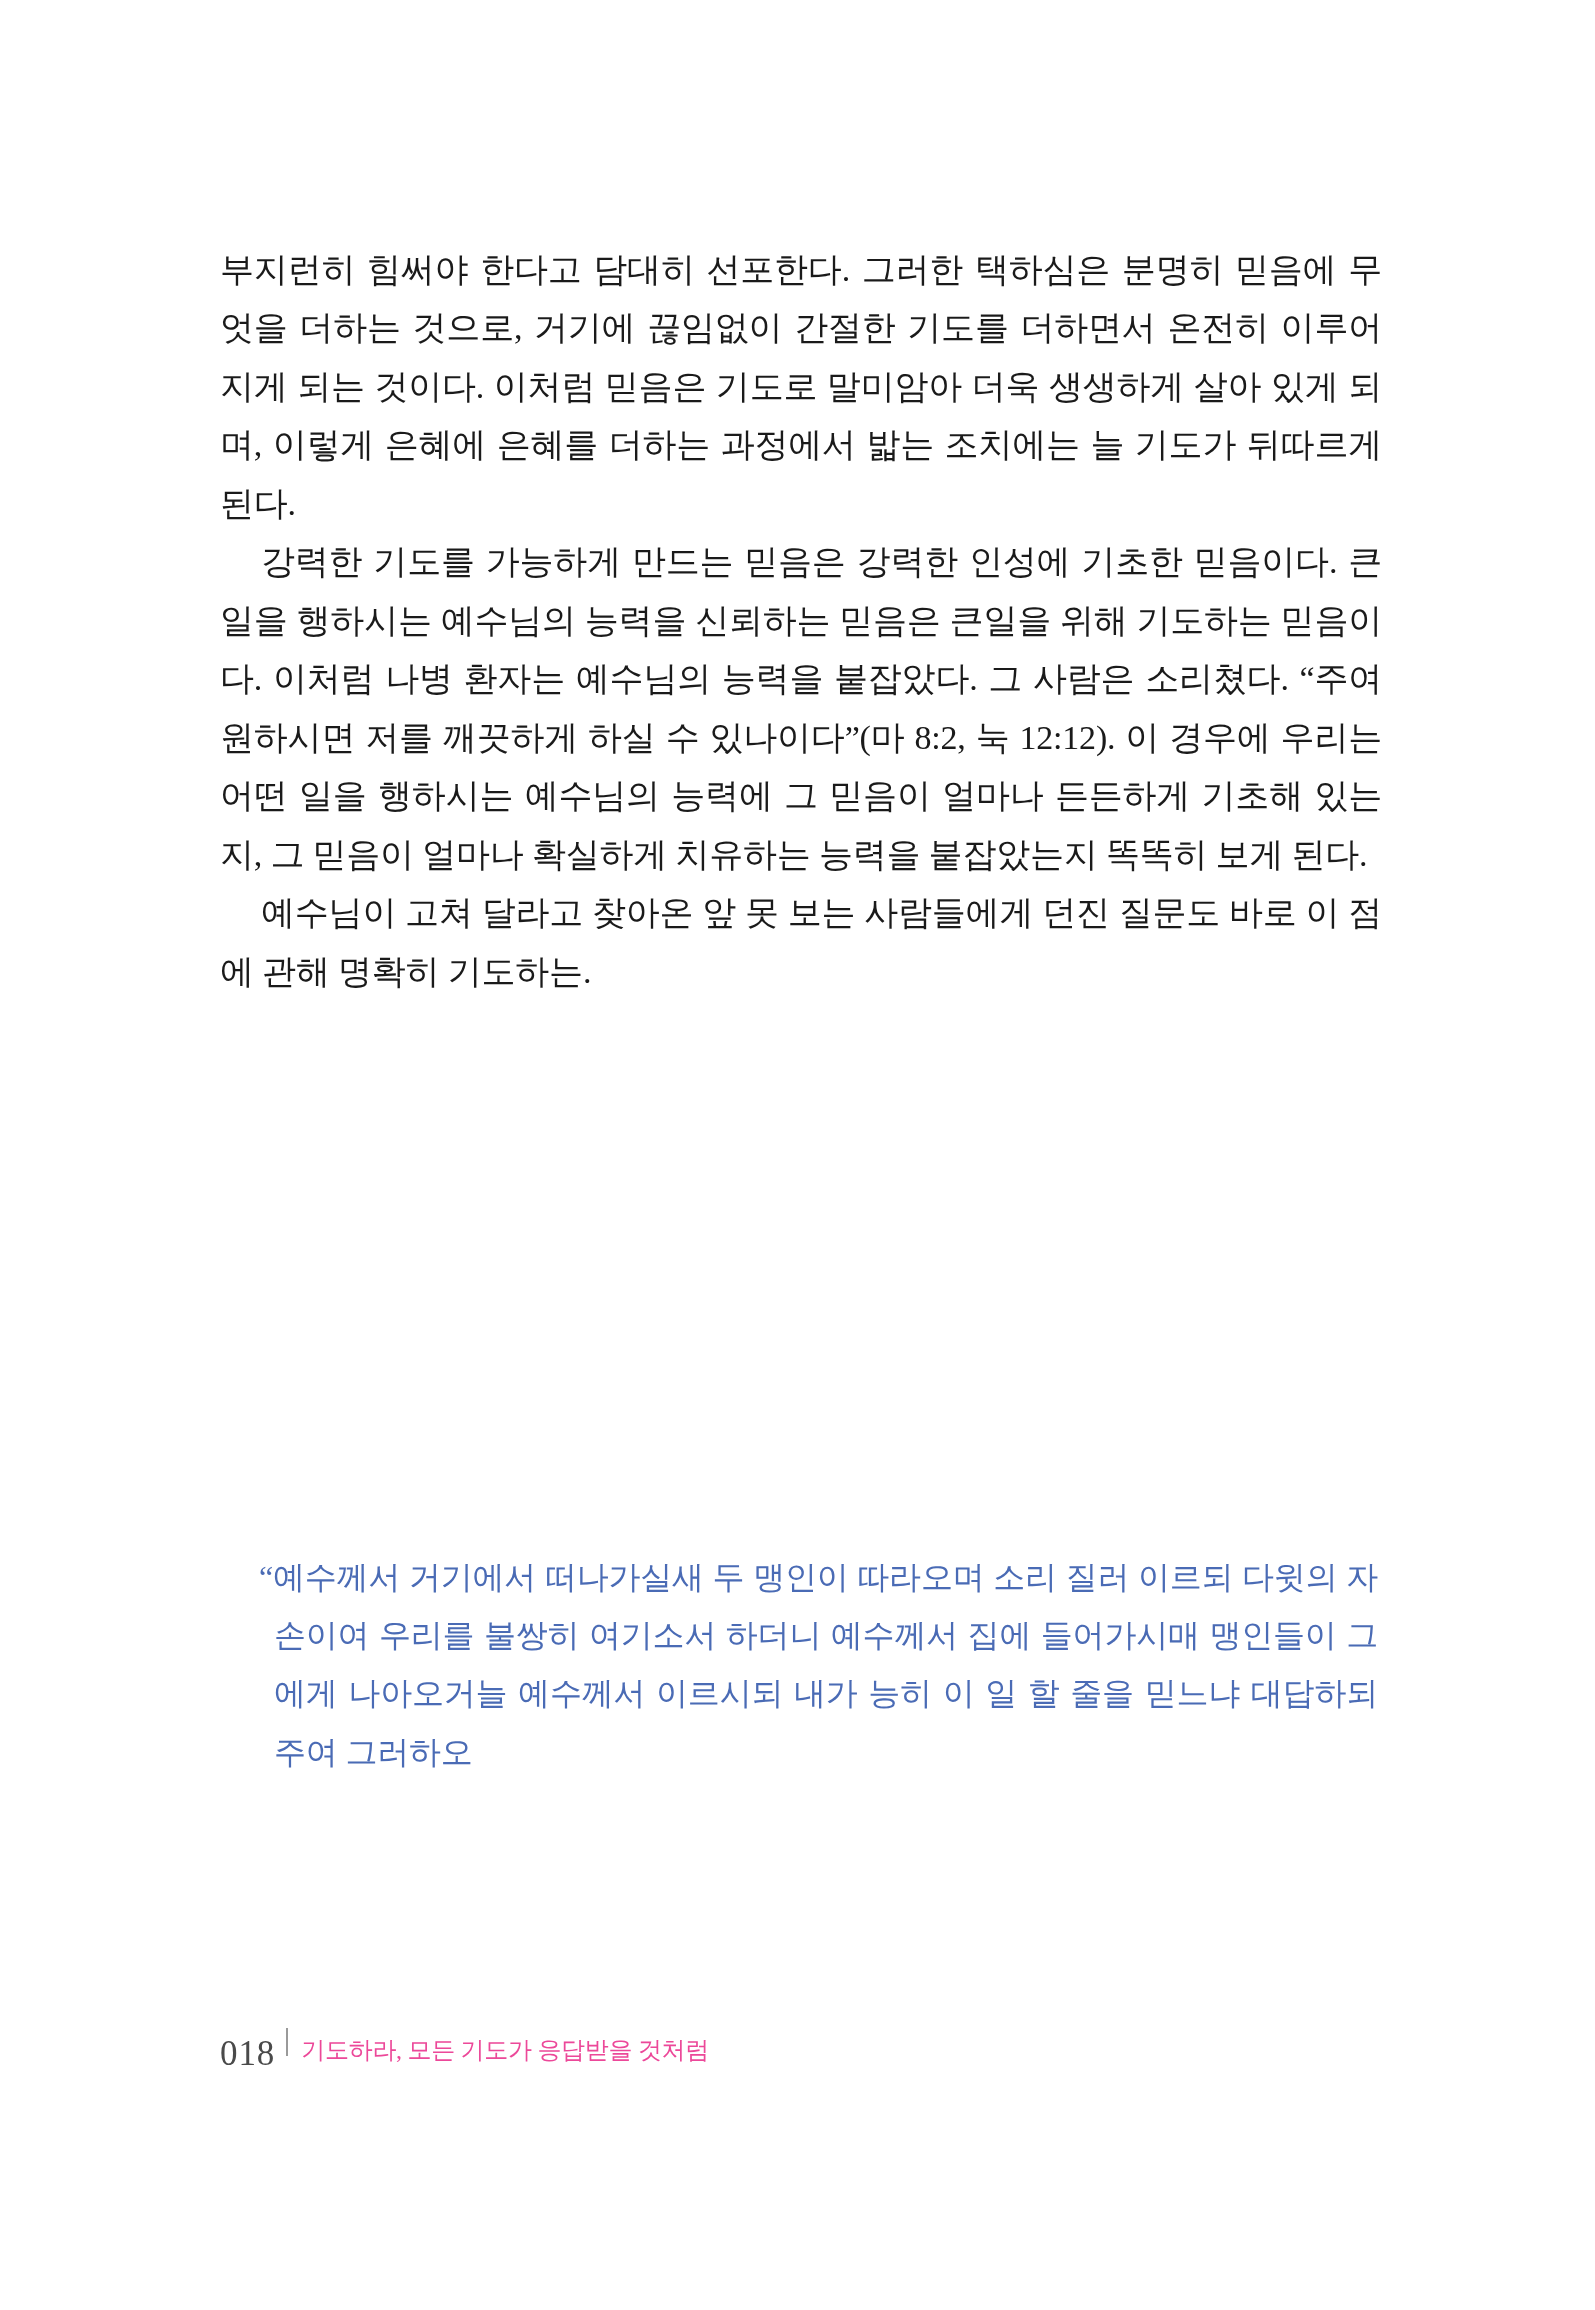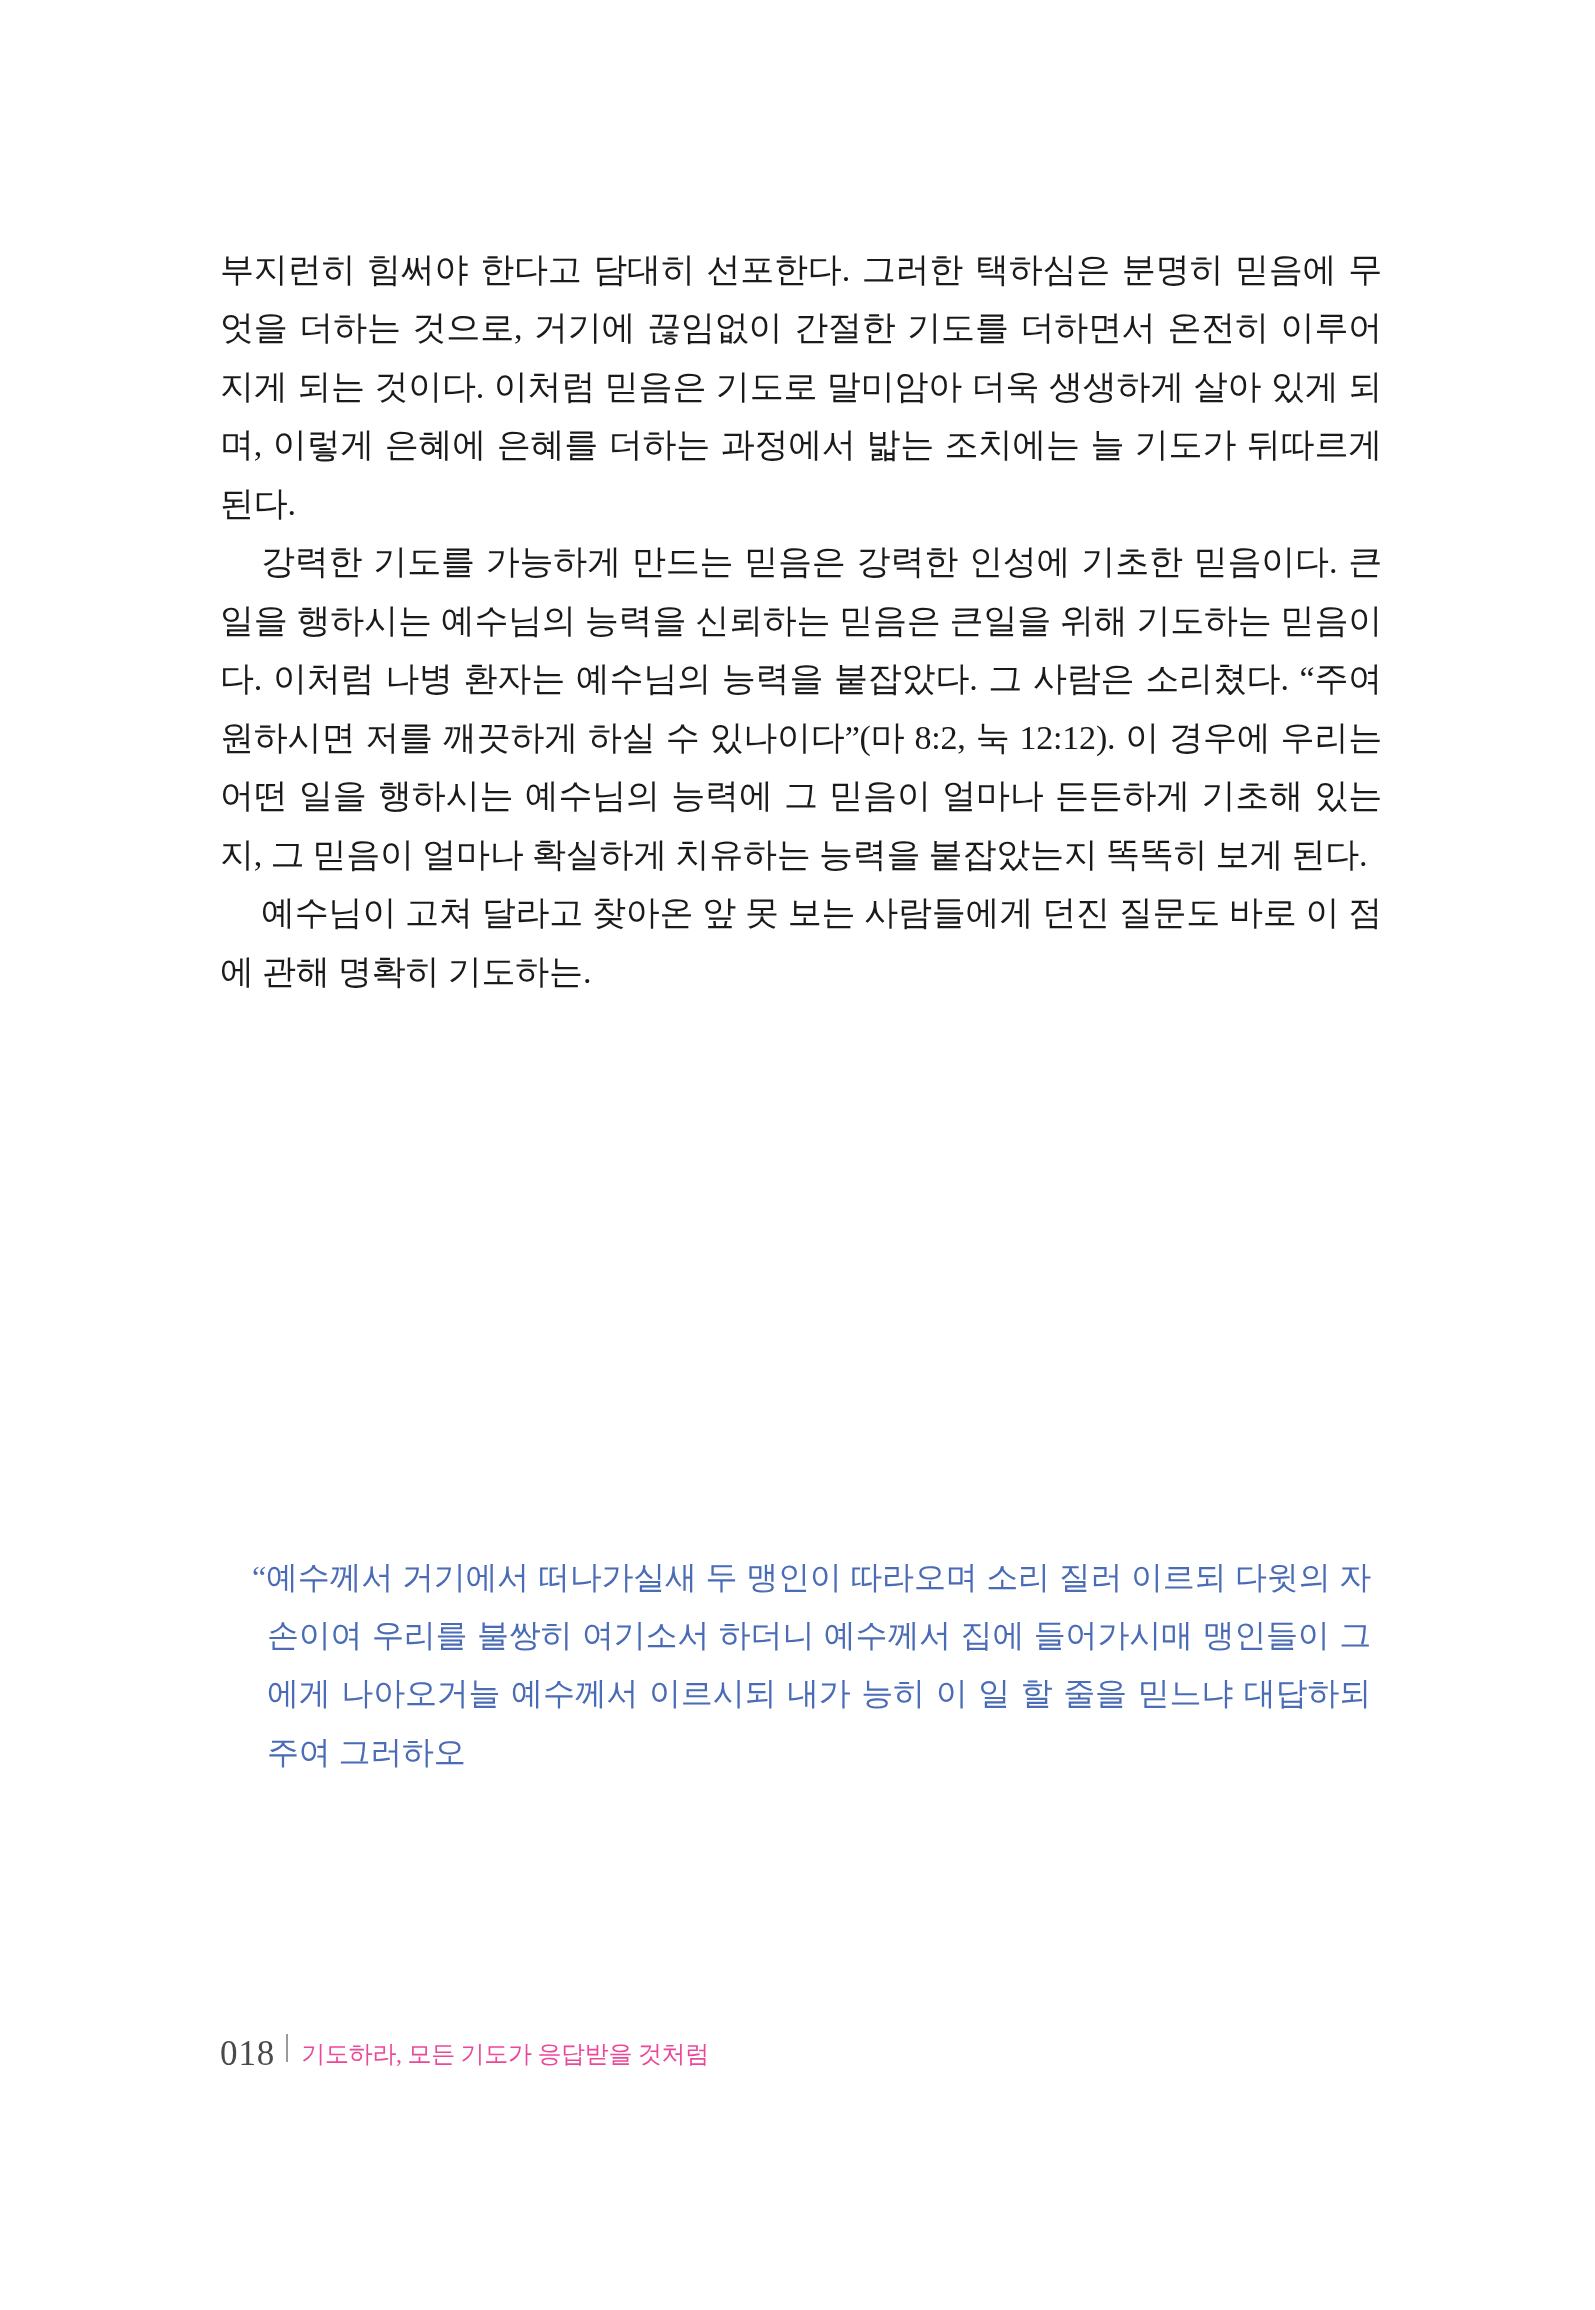--- a/index.html
+++ b/index.html
@@ -36,41 +36,41 @@
     color: #1a1a1a;
   }
   p.body-par.indent {
     text-indent: 41px;
   }
   p.body-par + p.body-par {
     margin-top: 0px;
   }
   .quote-block {
     position: absolute;
-    left: 252px;
+    left: 259px;
     top: 1548px;
     width: 1119px;
   }
   .quote-block p {
     margin: 0;
     font-size: 32px;
     line-height: 1.82;
     text-align: justify;
     text-justify: inter-character;
     letter-spacing: -0.2px;
     color: #4a6bb5;
     text-indent: -15px;
     padding-left: 15px;
   }
   .footer {
     position: absolute;
     left: 220px;
     top: 2034px;
     display: flex;
-    align-items: center;
+    align-items: flex-start;
     gap: 0px;
   }
   .footer-pageno {
     font-size: 35px;
     color: #4a4a4a;
     letter-spacing: 0.9px;
     font-family: "Liberation Serif", serif;
   }
   .footer-rule {
     display: inline-block;

